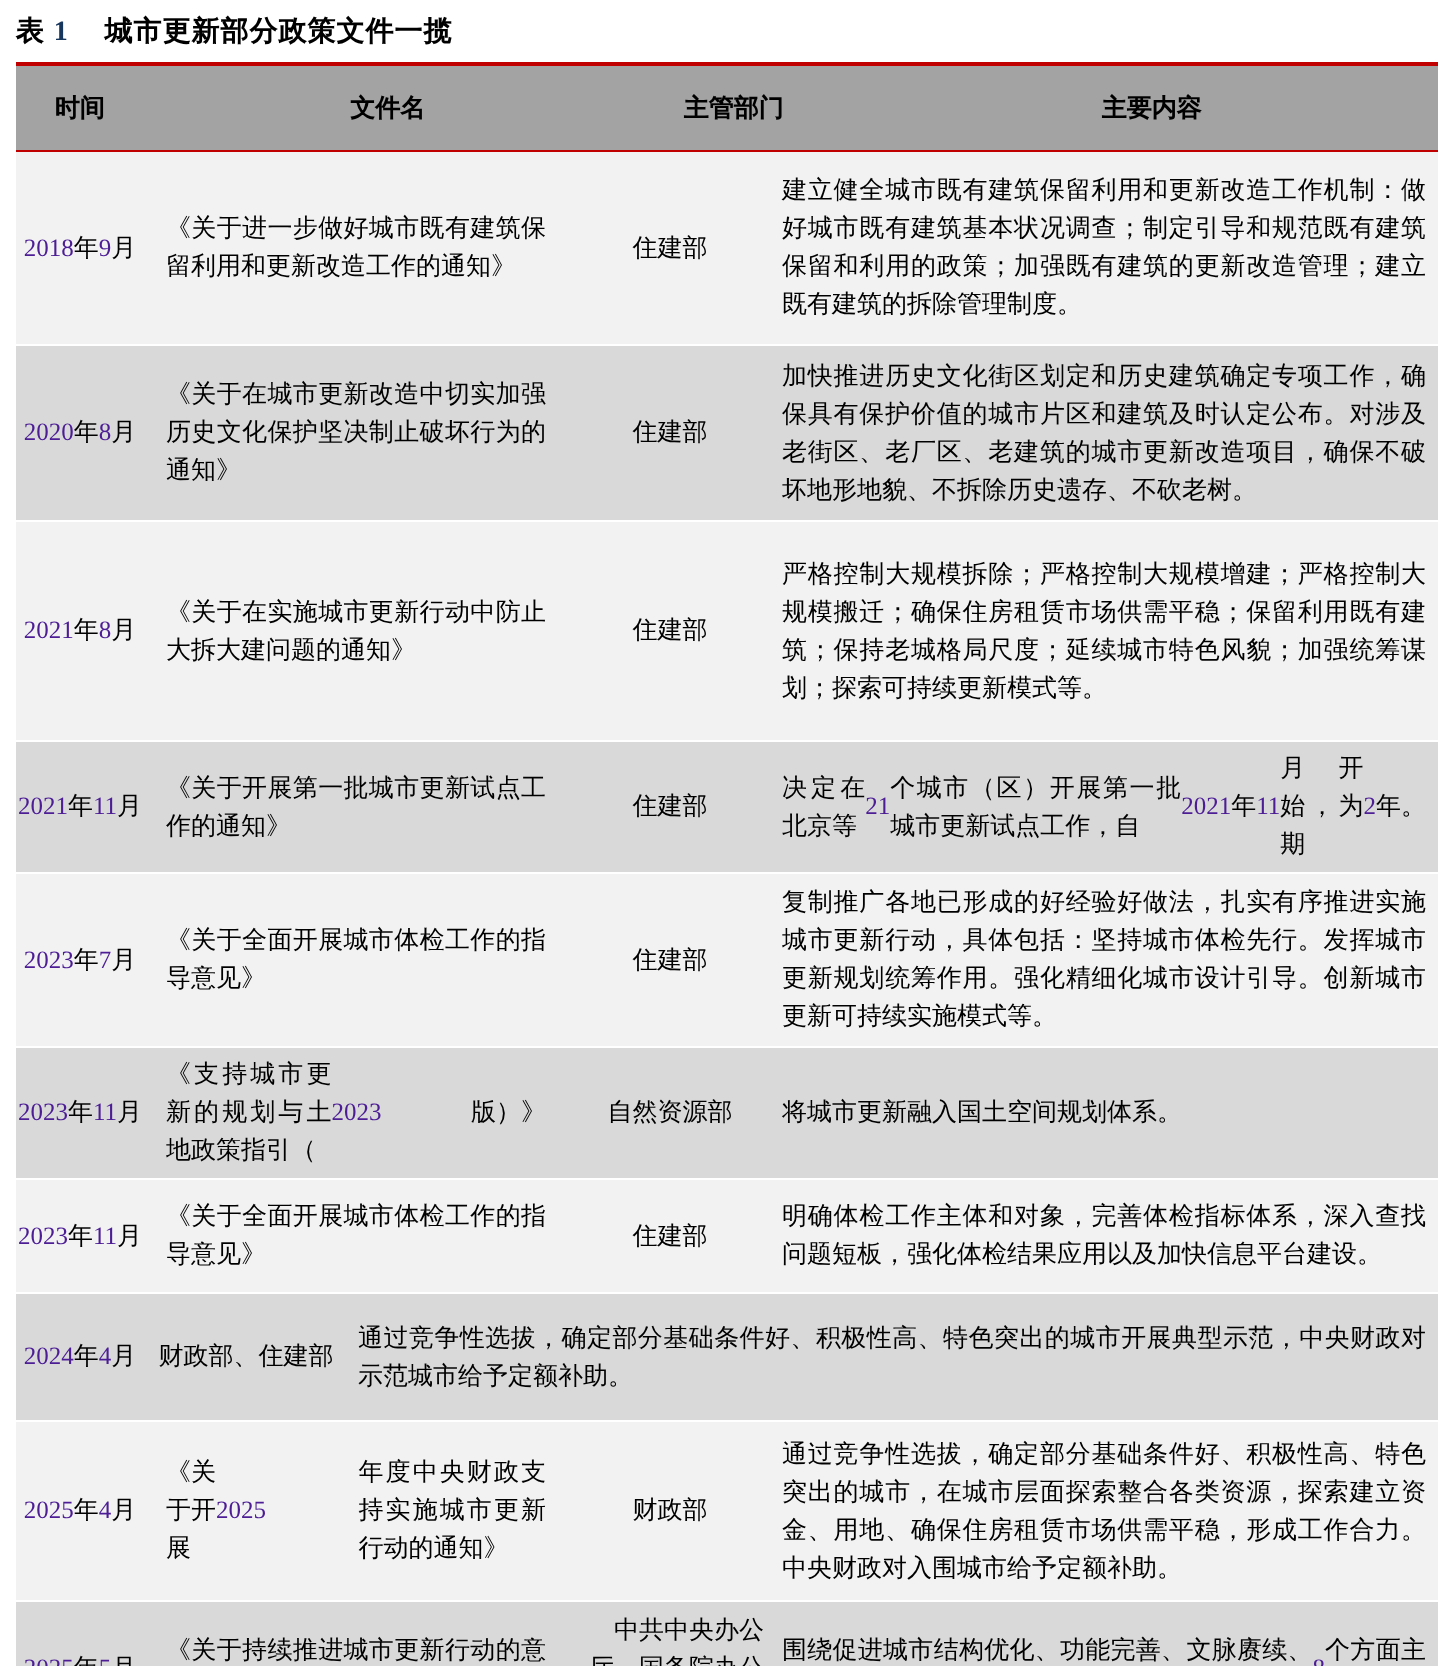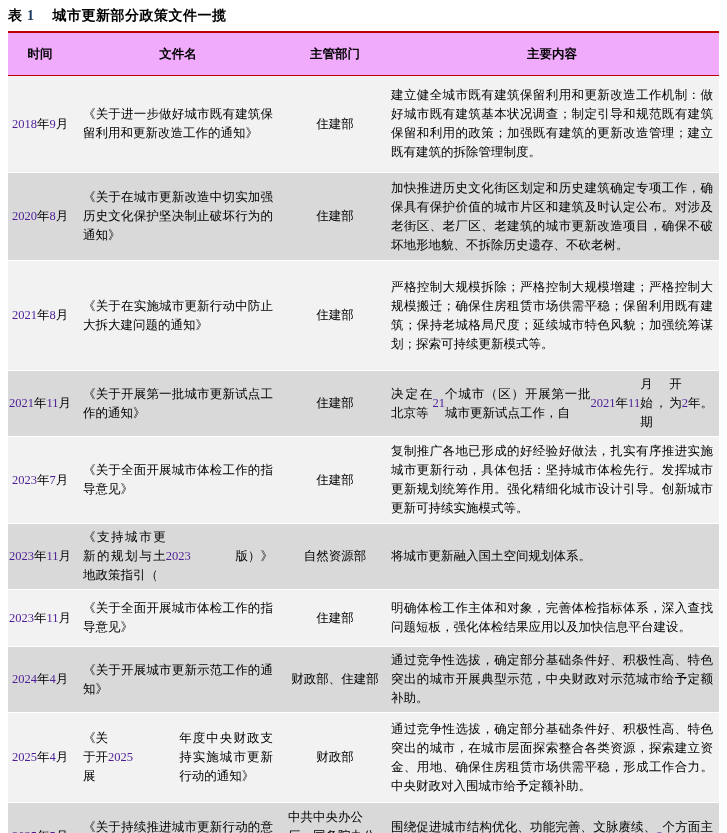--- a/index.html
+++ b/index.html
@@ -22,38 +22,39 @@
   .title-prefix{margin-right:18px;}
   
   .rule{height:0;border-top:2px solid #c00000;}
   .rule-head{border-top-width:1.5px;}
   
   .thead{
     display:flex;
     align-items:center;
     min-height:42px;
     font-weight:bold;
-    background:#f0abfc;
+    background:#a3a3a3;
+    gap:16px;
   }
   .trow{
     display:flex;
     align-items:stretch;
     border-bottom:1px solid #ffffff;
   }
   .trow.light{background:#f2f2f2;}
   .trow.dark{background:#d9d9d9;}
   .cell{
     display:flex;
     align-items:center;
     box-sizing:border-box;
     line-height:19px;
   }
   .c-time{width:64px;justify-content:center;text-align:center;padding:4px 2px;}
   .c-doc{width:212px;padding:4px 11px;text-align:justify;}
-  .c-dept{width:102px;justify-content:center;text-align:left;padding:4px 4px;}
+  .c-dept{width:102px;justify-content:center;text-align:right;padding:4px 4px;}
   .c-content{flex:1;padding:4px 6px 4px 5px;text-align:justify;}
   .c-doc span,.c-content span.inner{display:block;width:100%;}
   
   .trow:nth-child(1){min-height:96px;}
   .trow:nth-child(2){min-height:87px;}
   .trow:nth-child(3){min-height:109px;}
   .trow:nth-child(4){min-height:56px;}
   .trow:nth-child(5){min-height:86px;}
   .trow:nth-child(6){min-height:43px;}
   .trow:nth-child(7){min-height:56px;}
@@ -122,21 +123,20 @@
     <div class="cell c-content">将城市更新融入国土空间规划体系。</div>
   </div>
       <div class="trow light">
     <div class="cell c-time"><span class="num">2023</span> 年 <span class="num">11</span> 月</div>
     <div class="cell c-doc">《关于全面开展城市体检工作的指导意见》</div>
     <div class="cell c-dept">住建部</div>
     <div class="cell c-content">明确体检工作主体和对象，完善体检指标体系，深入查找问题短板，强化体检结果应用以及加快信息平台建设。</div>
   </div>
       <div class="trow dark">
     <div class="cell c-time"><span class="num">2024</span> 年 <span class="num">4</span> 月</div>
-    <div class="cell c-doc">《关于开展城市更新示范工作的通知》</div>
     <div class="cell c-dept">财政部、住建部</div>
     <div class="cell c-content">通过竞争性选拔，确定部分基础条件好、积极性高、特色突出的城市开展典型示范，中央财政对示范城市给予定额补助。</div>
   </div>
       <div class="trow light">
     <div class="cell c-time"><span class="num">2025</span> 年 <span class="num">4</span> 月</div>
     <div class="cell c-doc">《关于开展 <span class="num">2025</span> 年度中央财政支持实施城市更新行动的通知》</div>
     <div class="cell c-dept">财政部</div>
     <div class="cell c-content">通过竞争性选拔，确定部分基础条件好、积极性高、特色突出的城市，在城市层面探索整合各类资源，探索建立资金、用地、确保住房租赁市场供需平稳，形成工作合力。中央财政对入围城市给予定额补助。</div>
   </div>
       <div class="trow dark">

